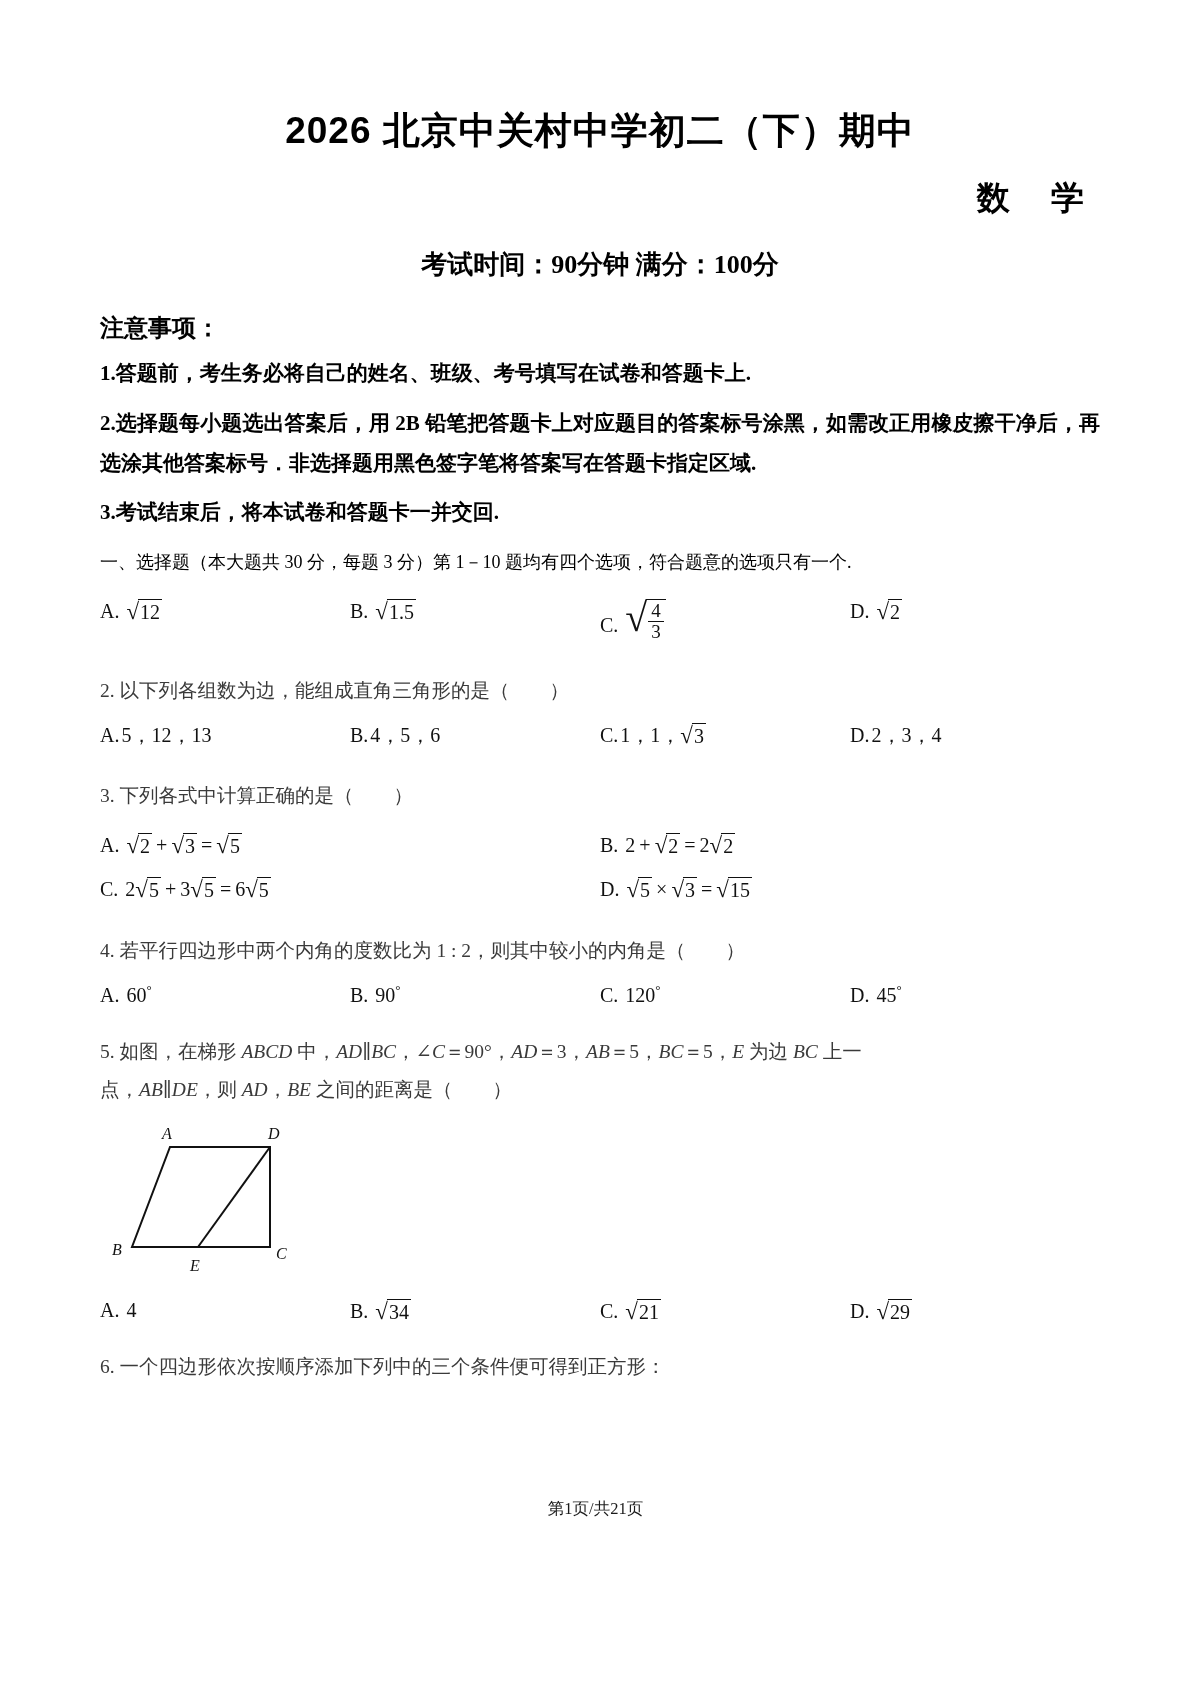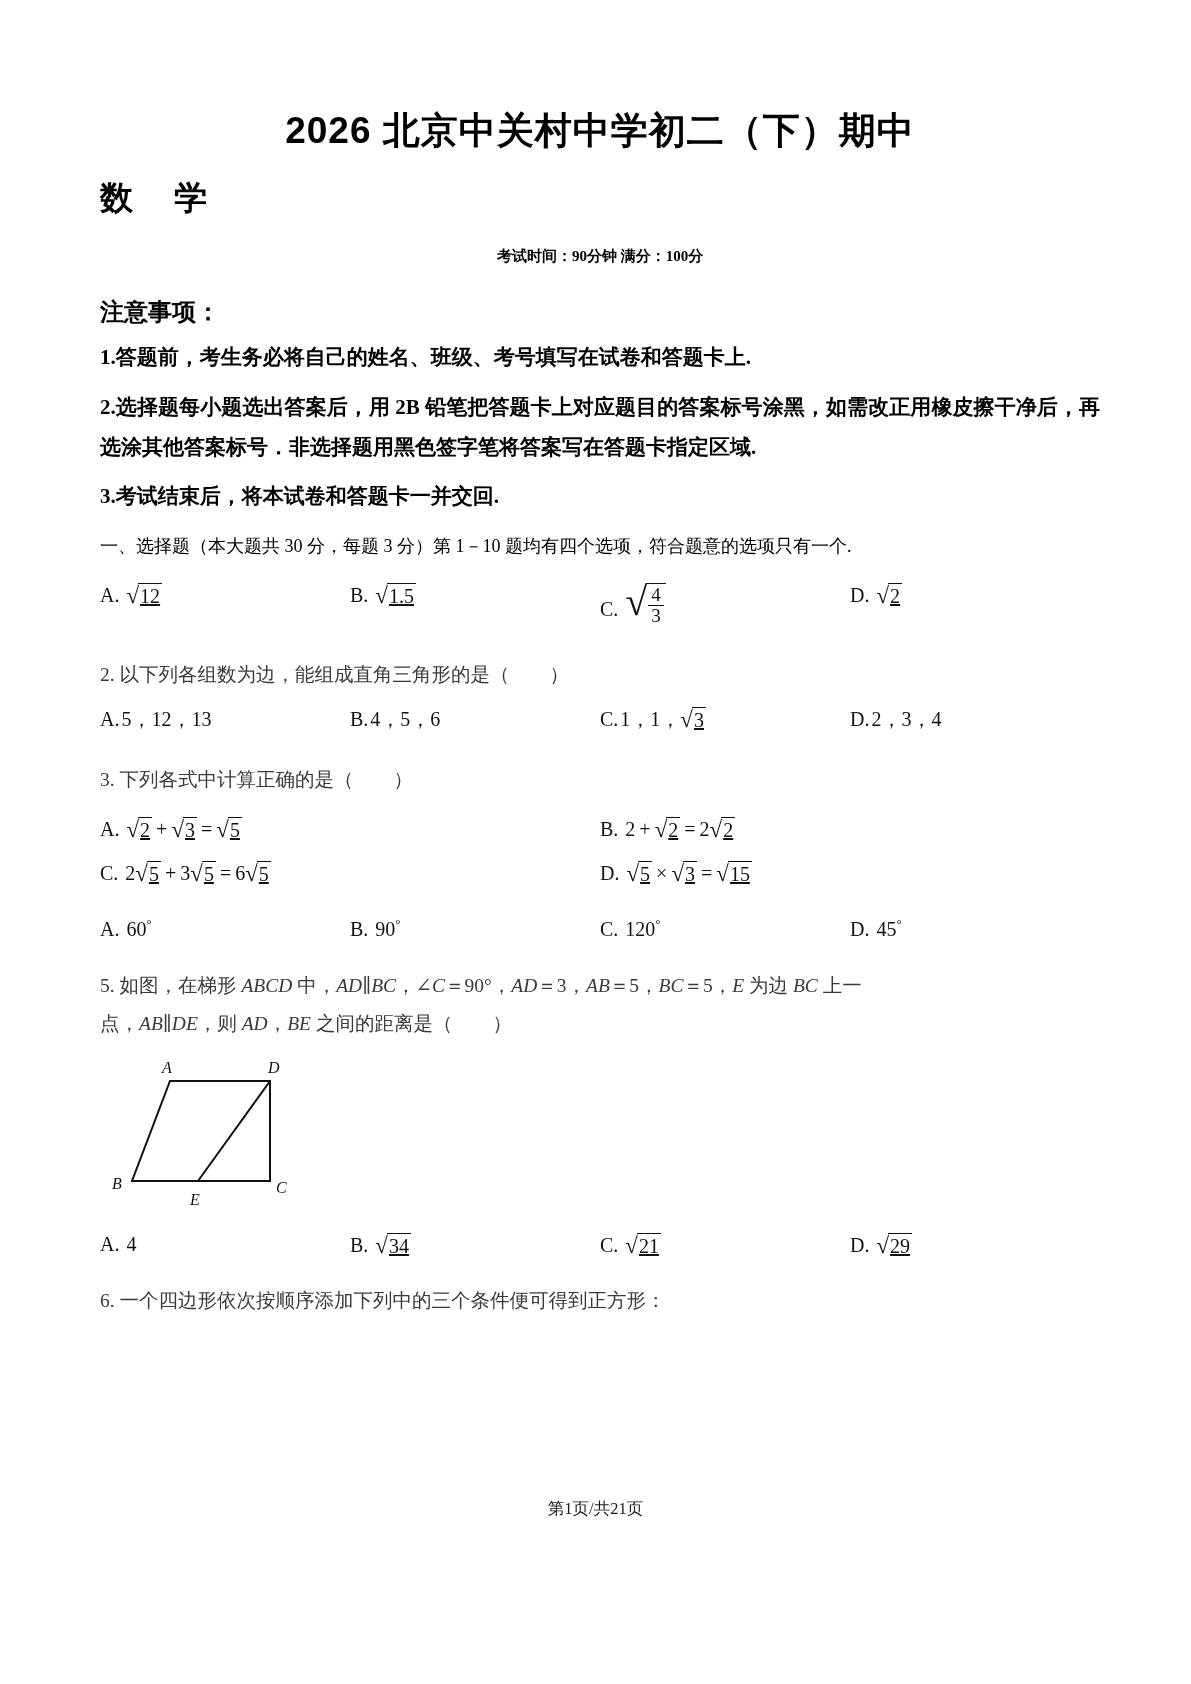--- a/index.html
+++ b/index.html
@@ -19,32 +19,32 @@
     text-align:center;
     font-family:"Liberation Sans","DejaVu Sans",sans-serif;
     font-weight:700;
     font-size:37px;
     letter-spacing:1px;
     margin-top:108px;
     line-height:1.25;
     color:#000;
   }
   .subject {
-    text-align:left;
+    text-align:right;
     font-family:"Liberation Sans","DejaVu Sans",sans-serif;
     font-weight:700;
     font-size:33px;
     margin-top:22px;
     letter-spacing:16px;
     color:#000;
   }
   .exam-info {
     text-align:center;
     font-weight:700;
-    font-size:15px;
+    font-size:26px;
     margin-top:26px;
     color:#000;
   }
 
   
   .notice-title {
     font-weight:700;
     font-size:24px;
     margin-top:30px;
     color:#000;
@@ -100,21 +100,20 @@
     line-height:1;
     position:relative;
     top:1px;
     margin-right:-1px;
   }
   .radicand {
     border-top:1.4px solid #111;
     padding:1px 2px 0 2px;
     line-height:1.18;
     display:inline-block;
-    text-decoration:underline;
   }
   .frac {
     display:inline-flex;
     flex-direction:column;
     align-items:center;
     vertical-align:middle;
     line-height:1.05;
     font-size:19px;
   }
   .frac .num { padding:0 3px; }
@@ -268,20 +267,21 @@
                 <span class="radicand">3</span>
               </span> = <span class="rad">
                 <span class="sign">√</span>
                 <span class="radicand">15</span>
               </span></span>
         </div>
       </div>
     </div>
 
     <div class="q" style="margin-top:30px;">
+      <div class="q-text"><span>4.</span> <span>若平行四边形中两个内角的度数比为 1 : 2，则其中较小的内角是（</span><span class="gap"></span><span>）</span></div>
       <div class="opts four">
         <div class="opt">
             <span class="lbl">A.</span>
             <span class="opdeg"><span>60</span><span class="sup">°</span></span>
           </div>
         <div class="opt">
             <span class="lbl">B.</span>
             <span class="opdeg"><span>90</span><span class="sup">°</span></span>
           </div>
         <div class="opt">

